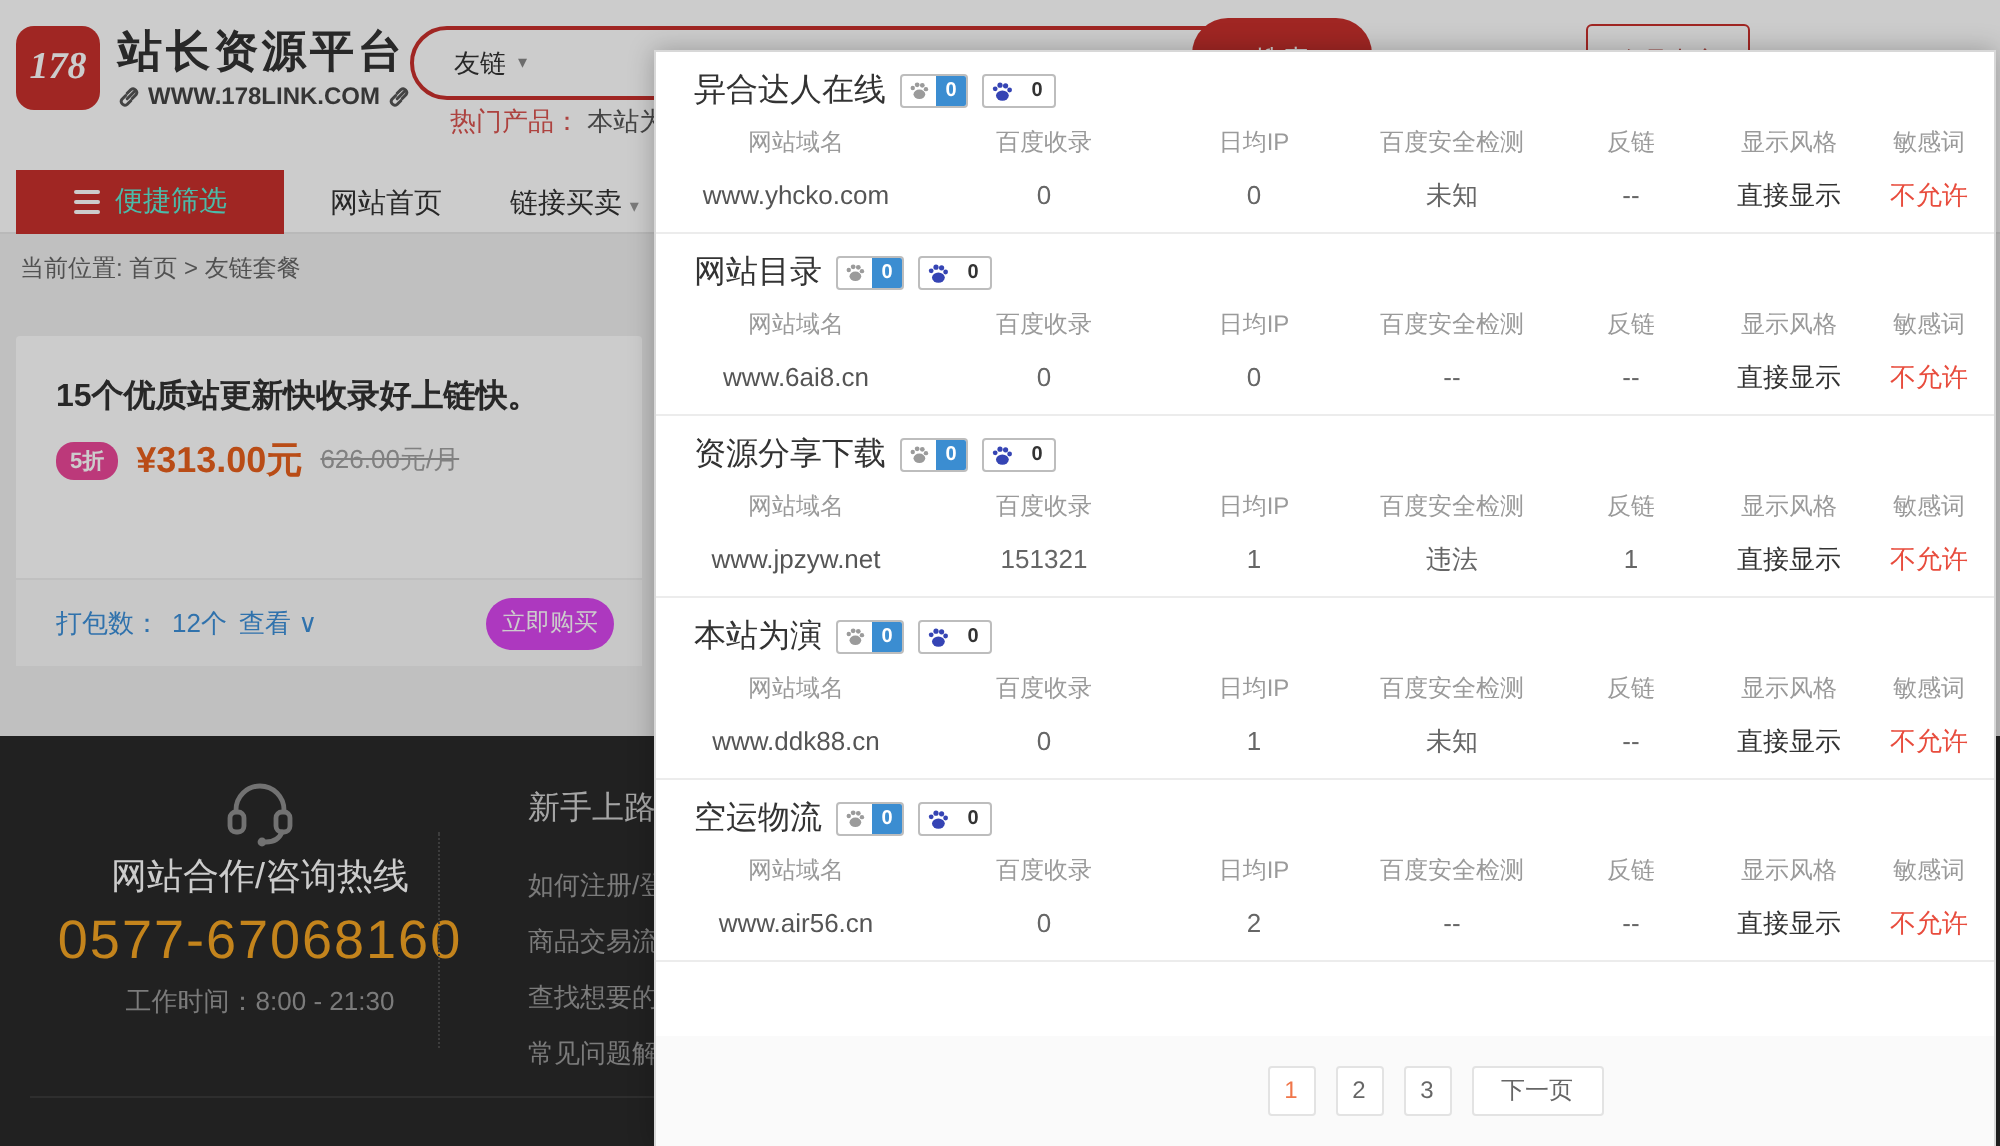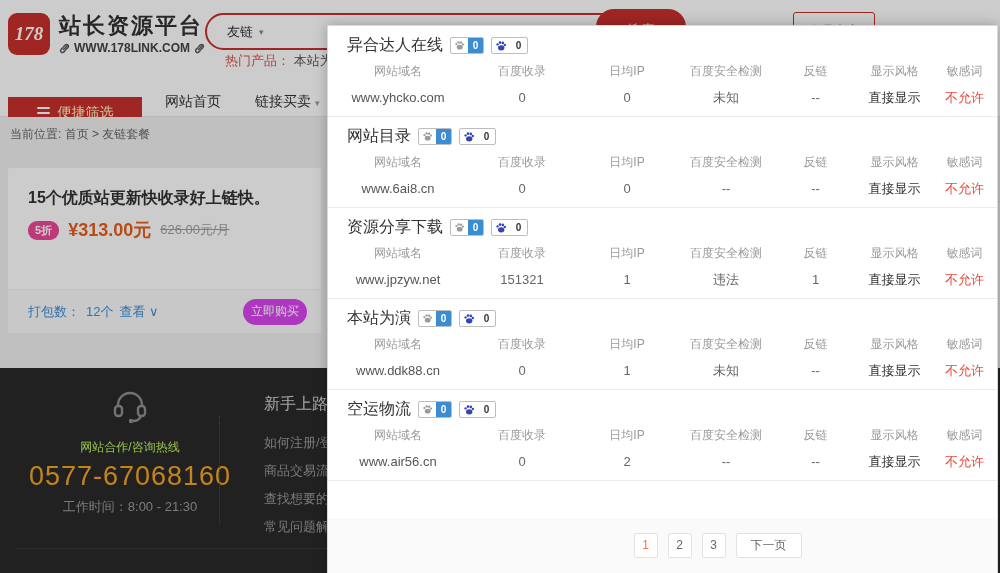--- a/index.html
+++ b/index.html
@@ -23,21 +23,21 @@
   .search-cat .caret { font-size:9px; color:#888; }
   .search-btn { position:absolute; right:-2px; top:-6px; width:90px; height:43px; background:#c9302c;
                 border:none; border-radius:18px; color:#fff; font-size:14px; cursor:pointer; }
   .hot-line { position:absolute; left:225px; top:52px; font-size:13px; color:#555; white-space:nowrap; }
   .hot-line .hot-label { color:#d9534f; }
   .account-btn { position:absolute; left:793px; top:12px; width:82px; height:38px; background:#fff;
                  border:1px solid #c9302c; border-radius:3px; color:#c05550; font-size:13px; cursor:pointer; }
 
   
   .nav { position:absolute; left:0; top:85px; width:1000px; height:32px; background:#fff; border-bottom:1px solid #e8e8e8; }
-  .nav-filter { position:absolute; left:8px; top:12px; width:134px; height:32px; background:#c9302c; color:#fef9c3;
+  .nav-filter { position:absolute; left:8px; top:0; width:134px; height:32px; background:#c9302c; color:#5eead4;
                 font-size:14px; display:flex; align-items:center; justify-content:center; gap:8px; cursor:pointer; }
   .bars { display:inline-flex; flex-direction:column; gap:3px; }
   .bars i { display:block; width:13px; height:2px; background:#fff; border-radius:1px; }
   .nav-link { position:absolute; top:0; height:32px; line-height:32px; font-size:14px; color:#333; cursor:pointer; }
   .nav-link .caret { font-size:9px; color:#999; }
   .nav-home { left:165px; }
   .nav-buy  { left:255px; }
 
   
   .main { position:absolute; left:0; top:117px; width:1000px; height:251px; background:#f0f0f0; }
@@ -55,21 +55,21 @@
                border-top:1px solid #f0f0f0; display:flex; align-items:center; padding:0 14px 0 20px; }
   .pack-info { font-size:13px; color:#3d8fd8; display:flex; gap:6px; align-items:center; }
   .pack-view { cursor:pointer; }
   .buy-btn { margin-left:auto; width:64px; height:26px; border:none; border-radius:13px; background:#d946ef;
              color:#fff; font-size:12px; cursor:pointer; }
 
   
   .ftr { position:absolute; left:0; top:368px; width:1000px; height:205px; background:#2a2a2a; }
   .ftr-left { position:absolute; left:25px; top:20px; width:210px; text-align:center; }
   .headset { display:block; margin:0 auto; }
-  .hotline-label { margin-top:13px; font-size:12px; color:#bef264; }
+  .hotline-label { margin-top:0; font-size:18px; color:#ffffff; }
   .phone { margin-top:5px; font-size:27px; color:#f5a623; letter-spacing:1px; }
   .hours { margin-top:6px; font-size:13px; color:#9a9a9a; }
   .v-div { position:absolute; left:219px; top:48px; height:108px; border-left:1px dotted #4d4d4d; }
   .ftr-guide { position:absolute; left:264px; top:26px; }
   .guide-title { font-size:16px; color:#cfcfcf; margin-bottom:14px; }
   .guide-item { font-size:13px; color:#9a9a9a; height:28px; line-height:28px; cursor:pointer; white-space:nowrap; }
   .h-div { position:absolute; left:15px; right:15px; top:180px; border-top:1px solid #3a3a3a; }
 
   
   .overlay { position:absolute; inset:0; background:rgba(0,0,0,0.2); z-index:50; }

